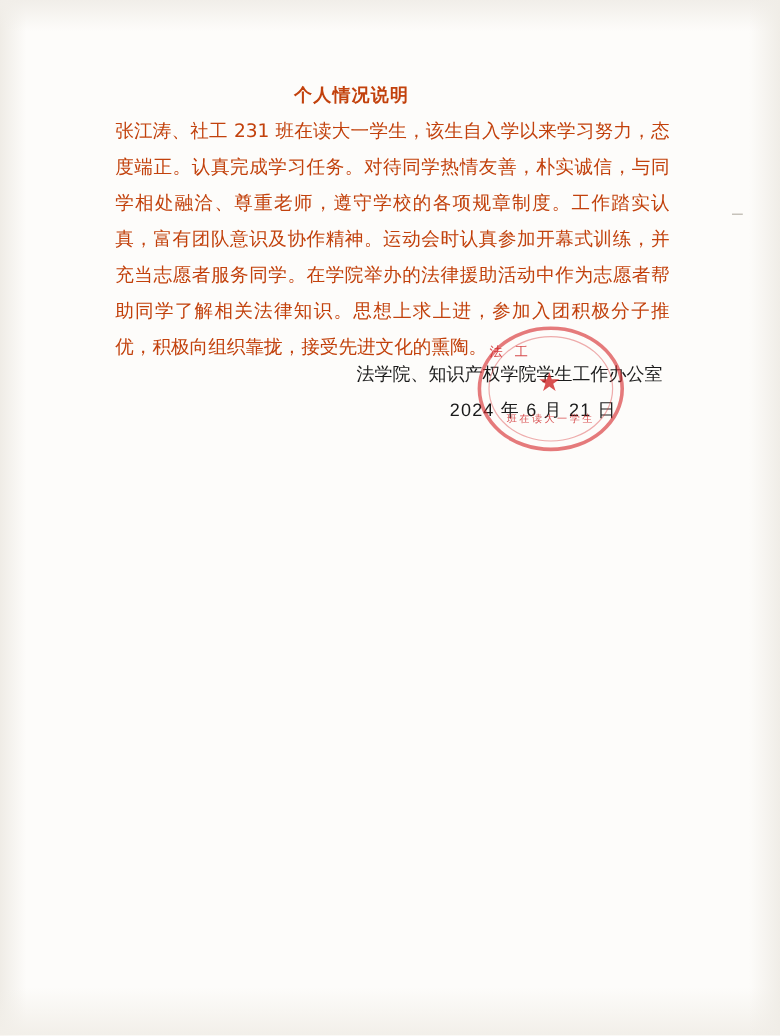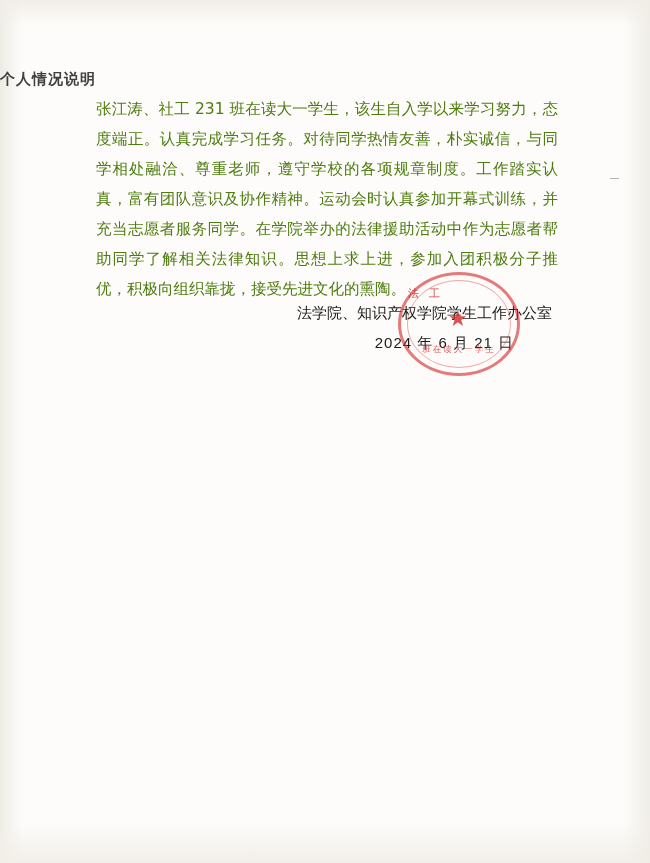--- a/index.html
+++ b/index.html
@@ -52,37 +52,37 @@
     bottom: 0; left: 0;
     width: 650px; height: 40px;
     background: linear-gradient(to top, #f2efe9 0%, rgba(253,252,250,0) 100%);
   }
 
   .doc-title {
     position: absolute;
     top: 70px;
     left: 0;
     width: 586px;
-    text-align: left;
+    text-align: center;
     font-family: "DejaVu Sans", sans-serif;
     font-size: 15px;
     font-weight: bold;
-    color: #404040;
+    color: #c2410c;
     letter-spacing: 1px;
   }
 
   .doc-body {
     position: absolute;
     top: 94px;
     left: 96px;
     width: 462px;
     font-family: "DejaVu Sans", sans-serif;
     font-size: 15.5px;
     line-height: 30px;
-    color: #4d7c0f;
+    color: #c2410c;
     text-align: justify;
     text-justify: inter-ideograph;
     text-indent: 0;
   }
 
   .signature-block {
     position: absolute;
     top: 298px;
     left: 96px;
     width: 462px;

